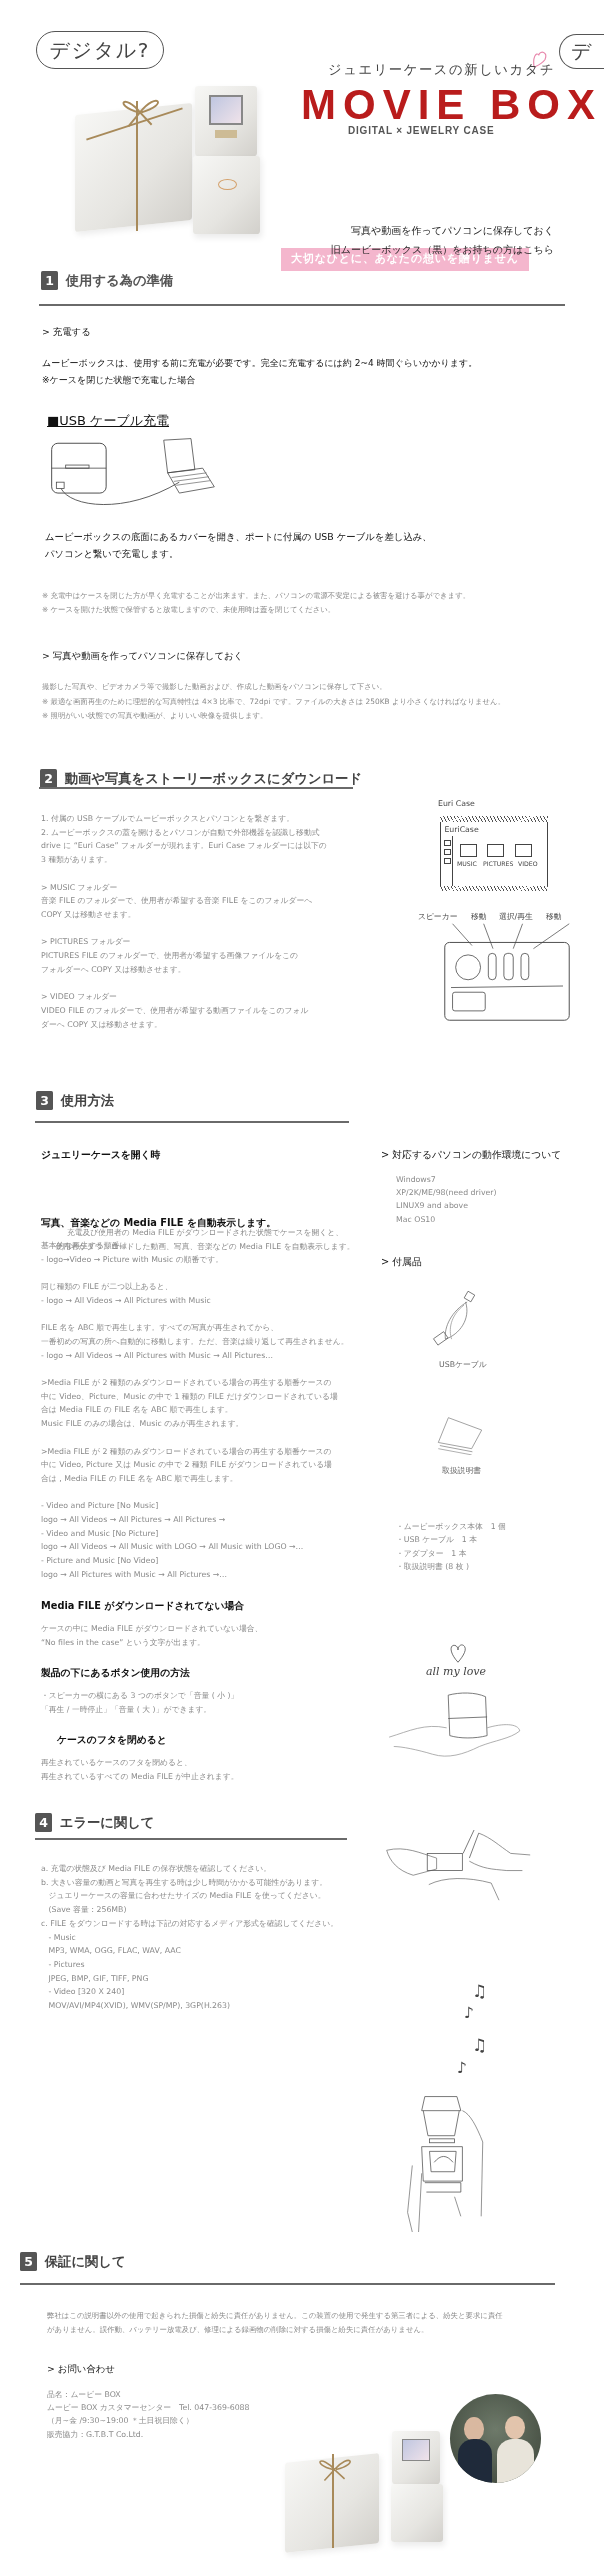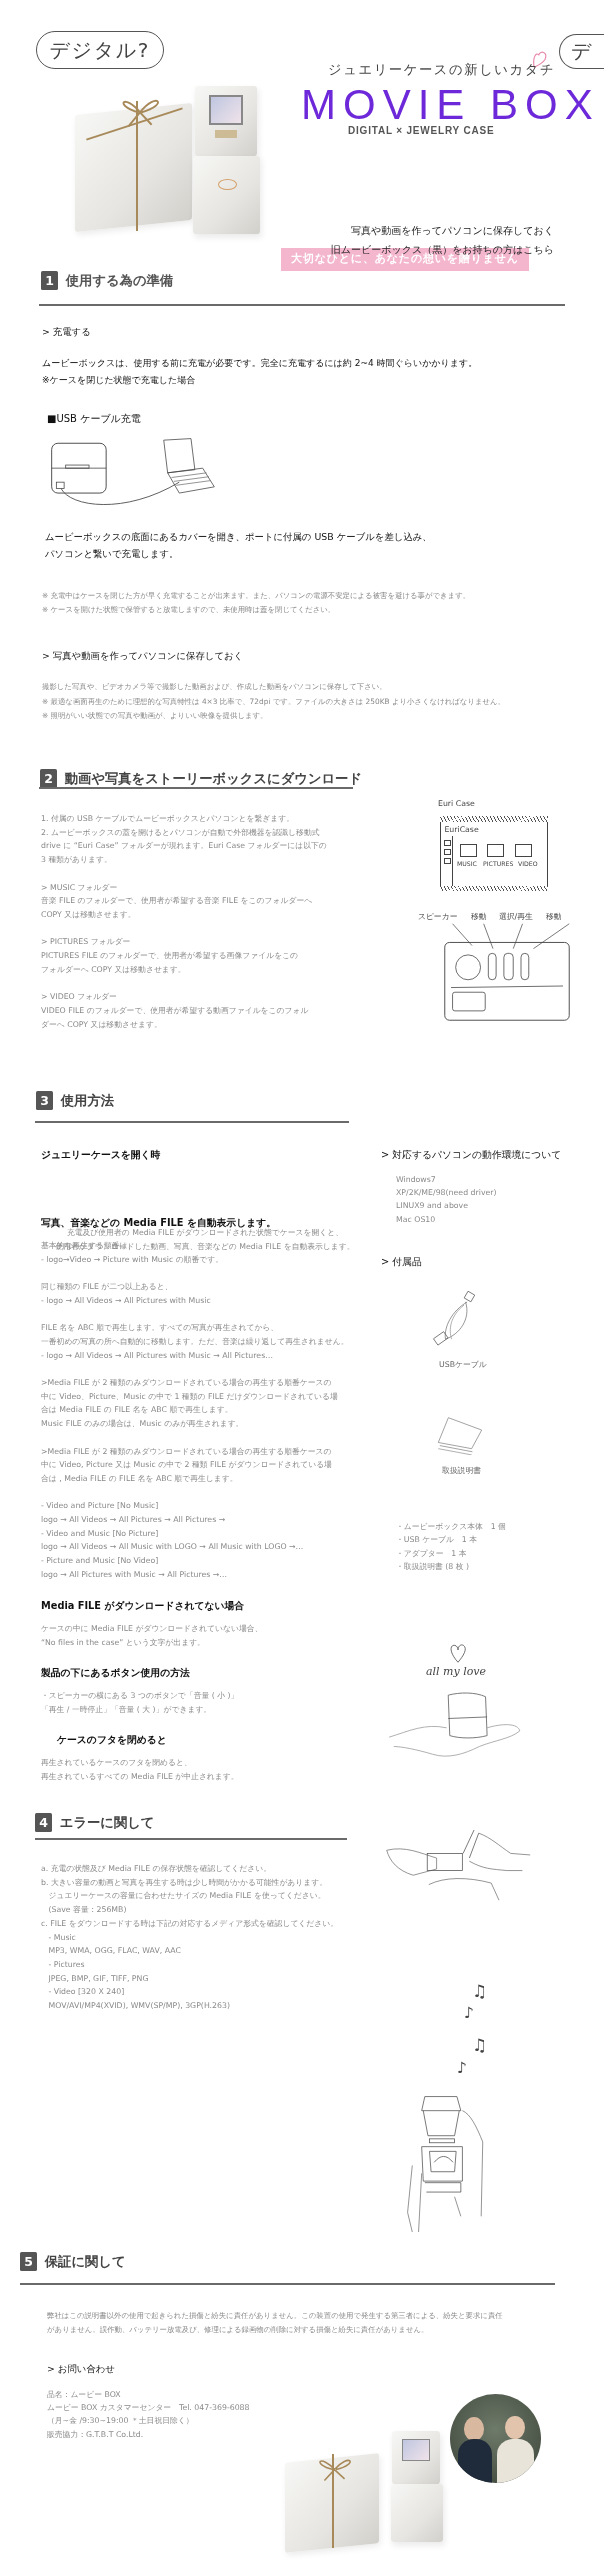--- a/index.html
+++ b/index.html
@@ -10,21 +10,21 @@
   }
   .abs { position: absolute; }
 
   
   .bubble {
     position: absolute; border: 1.2px solid #555; border-radius: 31px;
     font-size: 20px; color: #444; padding: 4.7px 12.5px; background: #fff;
     letter-spacing: 1.6px;
   }
   .tagline { font-size: 13.3px; color: #444; letter-spacing: 1.6px; }
-  .logo { font-size: 42px; color: #6d28d9; letter-spacing: 7px; font-weight: 400; font-family: "Liberation Sans", sans-serif; }
+  .logo { font-size: 42px; color: #b91c1c; letter-spacing: 7px; font-weight: 700; font-family: "Liberation Sans", sans-serif; }
   .logo-sub { font-size: 10px; font-weight: bold; color: #555; letter-spacing: 0.8px; font-family: "Liberation Sans", sans-serif; }
   .pinkbar {
     background: #f4b6cd; color: #fff; font-weight: bold; font-size: 11px;
     text-align: center; line-height: 22px; letter-spacing: 0.8px;
   }
   .link-right { font-size: 10px; color: #222; text-align: right; cursor: pointer; }
 
   
   .sec-head { position: absolute; display: flex; align-items: center; gap: 7.8px; }
   .sec-num {
@@ -83,21 +83,21 @@
 
 <div class="sec-head" style="left:41px;top:271px;">
   <div class="sec-num">1</div>
   <div class="sec-title">使用する為の準備</div>
 </div>
 <div class="sec-rule" style="left:39px;top:304px;width:526px;"></div>
 
 <div class="abs sub" style="left:42px;top:326px;text-align:center;">&gt; 充電する</div>
 <div class="abs sub" style="left:42px;top:357px;font-size:9px;">ムービーボックスは、使用する前に充電が必要です。完全に充電するには約 2~4 時間ぐらいかかります。</div>
 <div class="abs sub" style="left:42px;top:374px;font-size:9px;">※ケースを閉じた状態で充電した場合</div>
-<div class="abs sub" style="left:47px;top:412px;font-size:10px;">■USB ケーブル充電</div>
+<div class="abs sub" style="left:47px;top:412px;font-size:13px;text-decoration:underline;">■USB ケーブル充電</div>
 
 <svg class="abs" style="left:47px;top:437px;" width="179" height="74" viewBox="0 0 230 95">
   <rect x="6" y="8" width="70" height="64" rx="8" fill="none" stroke="#444" stroke-width="1.2"></rect>
   <line x1="6" y1="40" x2="76" y2="40" stroke="#444"></line>
   <rect x="24" y="36" width="30" height="4" fill="none" stroke="#444"></rect>
   <rect x="12" y="58" width="10" height="8" fill="none" stroke="#444"></rect>
   <path d="M18 66 C30 90, 100 100, 170 58" fill="none" stroke="#555" stroke-width="1.2"></path>
   <path d="M150 4 L185 2 L190 42 L155 46 Z" fill="none" stroke="#444"></path>
   <path d="M155 46 L200 40 L215 64 L170 72 Z" fill="none" stroke="#444"></path>
   <line x1="160" y1="52" x2="205" y2="46" stroke="#777"></line>

